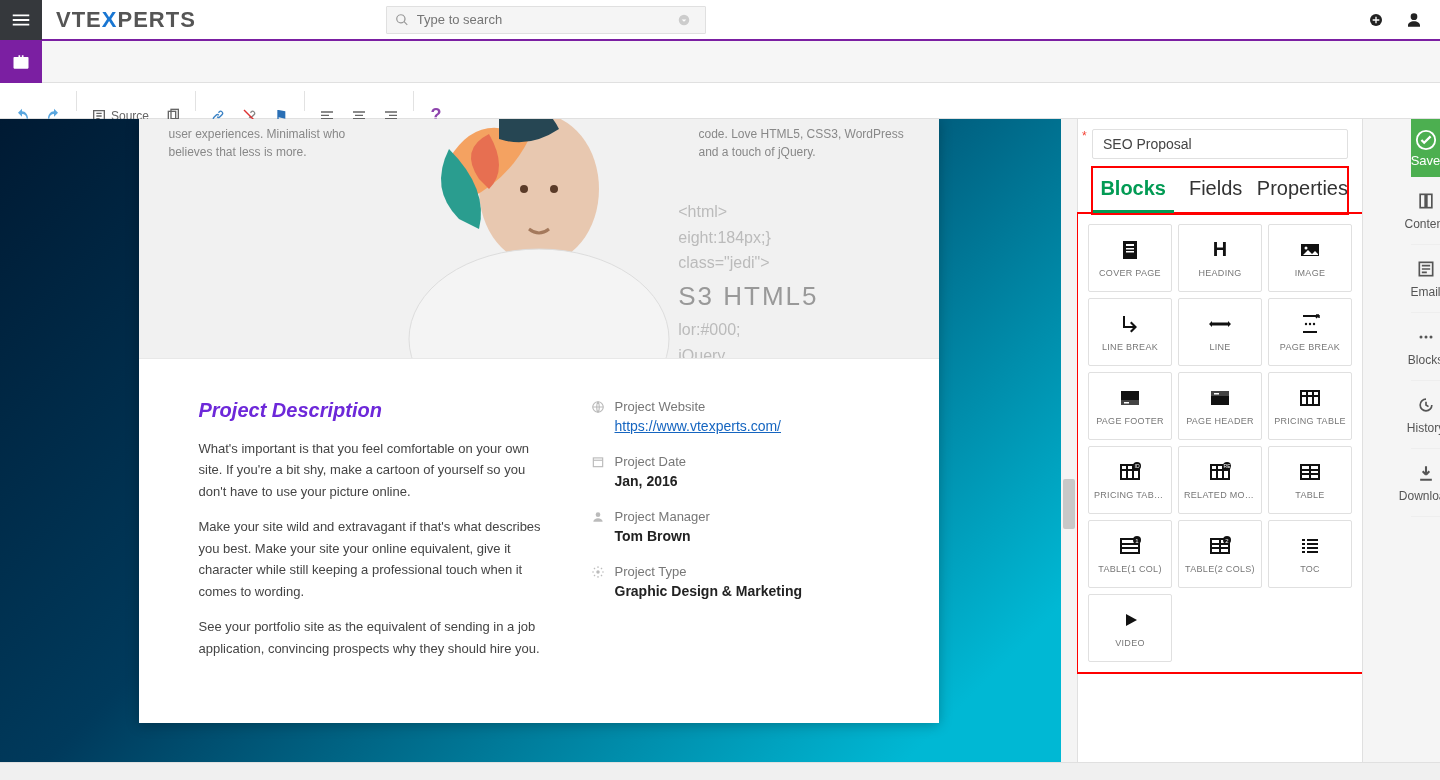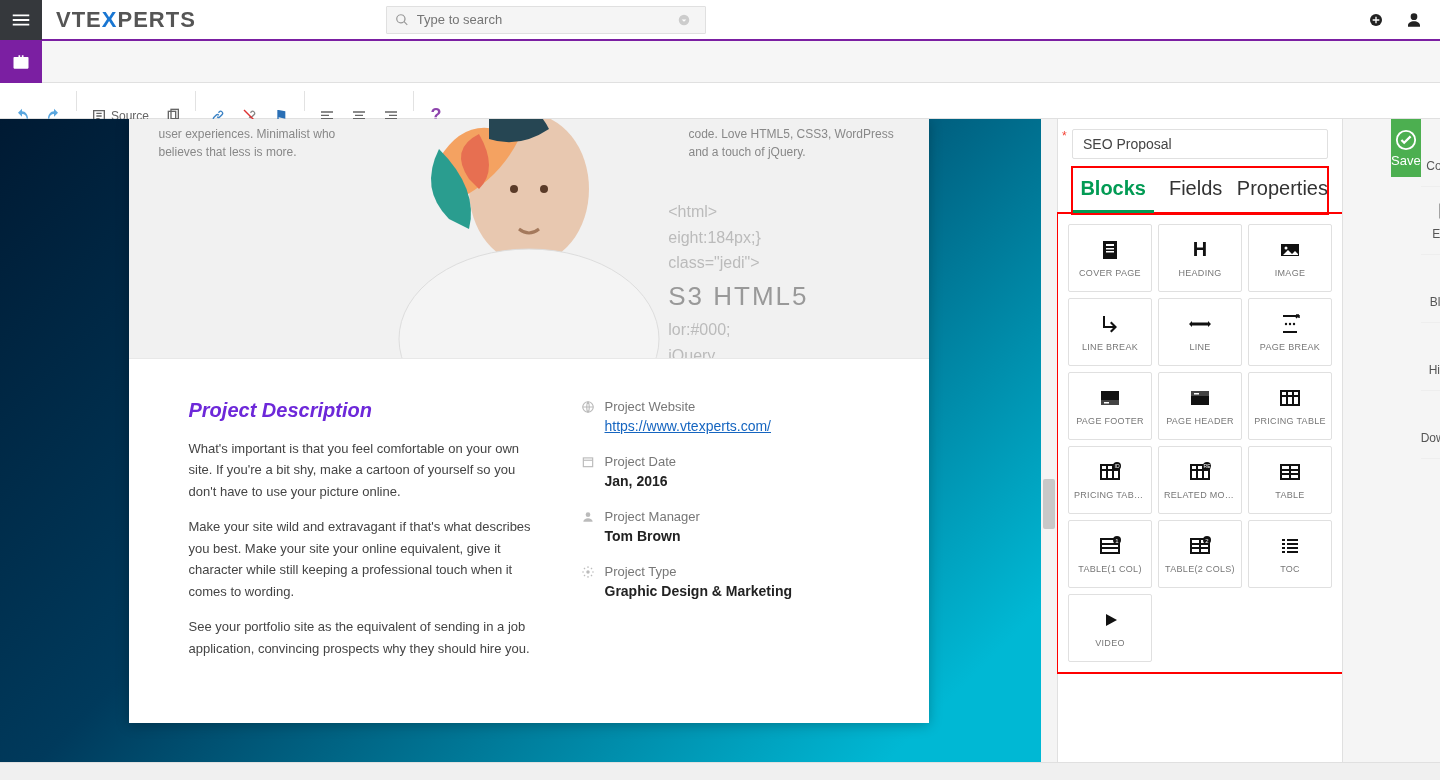--- a/index.html
+++ b/index.html
@@ -69,21 +69,21 @@
   .rp-head .req{position:absolute;left:4px;top:10px;color:#f44336;font-size:12px;}
   .rp-head input{width:100%;height:30px;border:1px solid var(--border);border-radius:2px;padding:0 10px;font-size:14px;color:#444;outline:none;}
   .rp-tabs{display:flex;margin-top:8px;border-bottom:1px solid var(--border);outline:2px solid var(--red);outline-offset:-1px;}
   .rp-tabs .tab{flex:1;text-align:center;padding:10px 0;font-size:20px;color:#333;cursor:pointer;}
   .rp-tabs .tab.active{color:var(--accent);border-bottom:3px solid var(--accent);font-weight:600;}
   .blocks{padding:10px;display:grid;grid-template-columns:repeat(3,1fr);gap:6px;outline:2px solid var(--red);outline-offset:0;}
   .block{border:1px solid var(--border);height:68px;border-radius:2px;display:flex;flex-direction:column;align-items:center;justify-content:center;gap:6px;cursor:pointer;background:#fff;}
   .block svg{width:24px;height:24px;fill:#111;}
   .block .lbl{font-size:9px;color:#777;letter-spacing:0.3px;text-align:center;white-space:nowrap;overflow:hidden;text-overflow:ellipsis;max-width:72px;}
   
-  .rail{width:98px;border-left:1px solid var(--border);background:var(--grey);display:flex;padding-left:48px;}
+  .rail{width:78px;border-left:1px solid var(--border);background:var(--grey);display:flex;flex-direction:column;padding-left:48px;}
   .rail .save{height:58px;background:var(--green);color:#fff;display:flex;flex-direction:column;align-items:center;justify-content:center;gap:2px;font-size:13px;cursor:pointer;}
   .rail .save svg{width:22px;height:22px;fill:#fff;}
   .rail .ritem{height:68px;display:flex;flex-direction:column;align-items:center;justify-content:center;gap:6px;color:#555;font-size:12px;cursor:pointer;border-bottom:1px solid #eee;}
   .rail .ritem svg{width:20px;height:20px;fill:#555;}
   
   .bottombar{height:18px;background:#f0f0f0;border-top:1px solid var(--border);}
   
   .vscroll{position:absolute;right:0;top:0;bottom:0;width:16px;background:#f4f4f4;}
   .vscroll .thumb{position:absolute;left:2px;right:2px;top:360px;height:50px;background:#c8c8c8;border-radius:2px;}
 </style>

